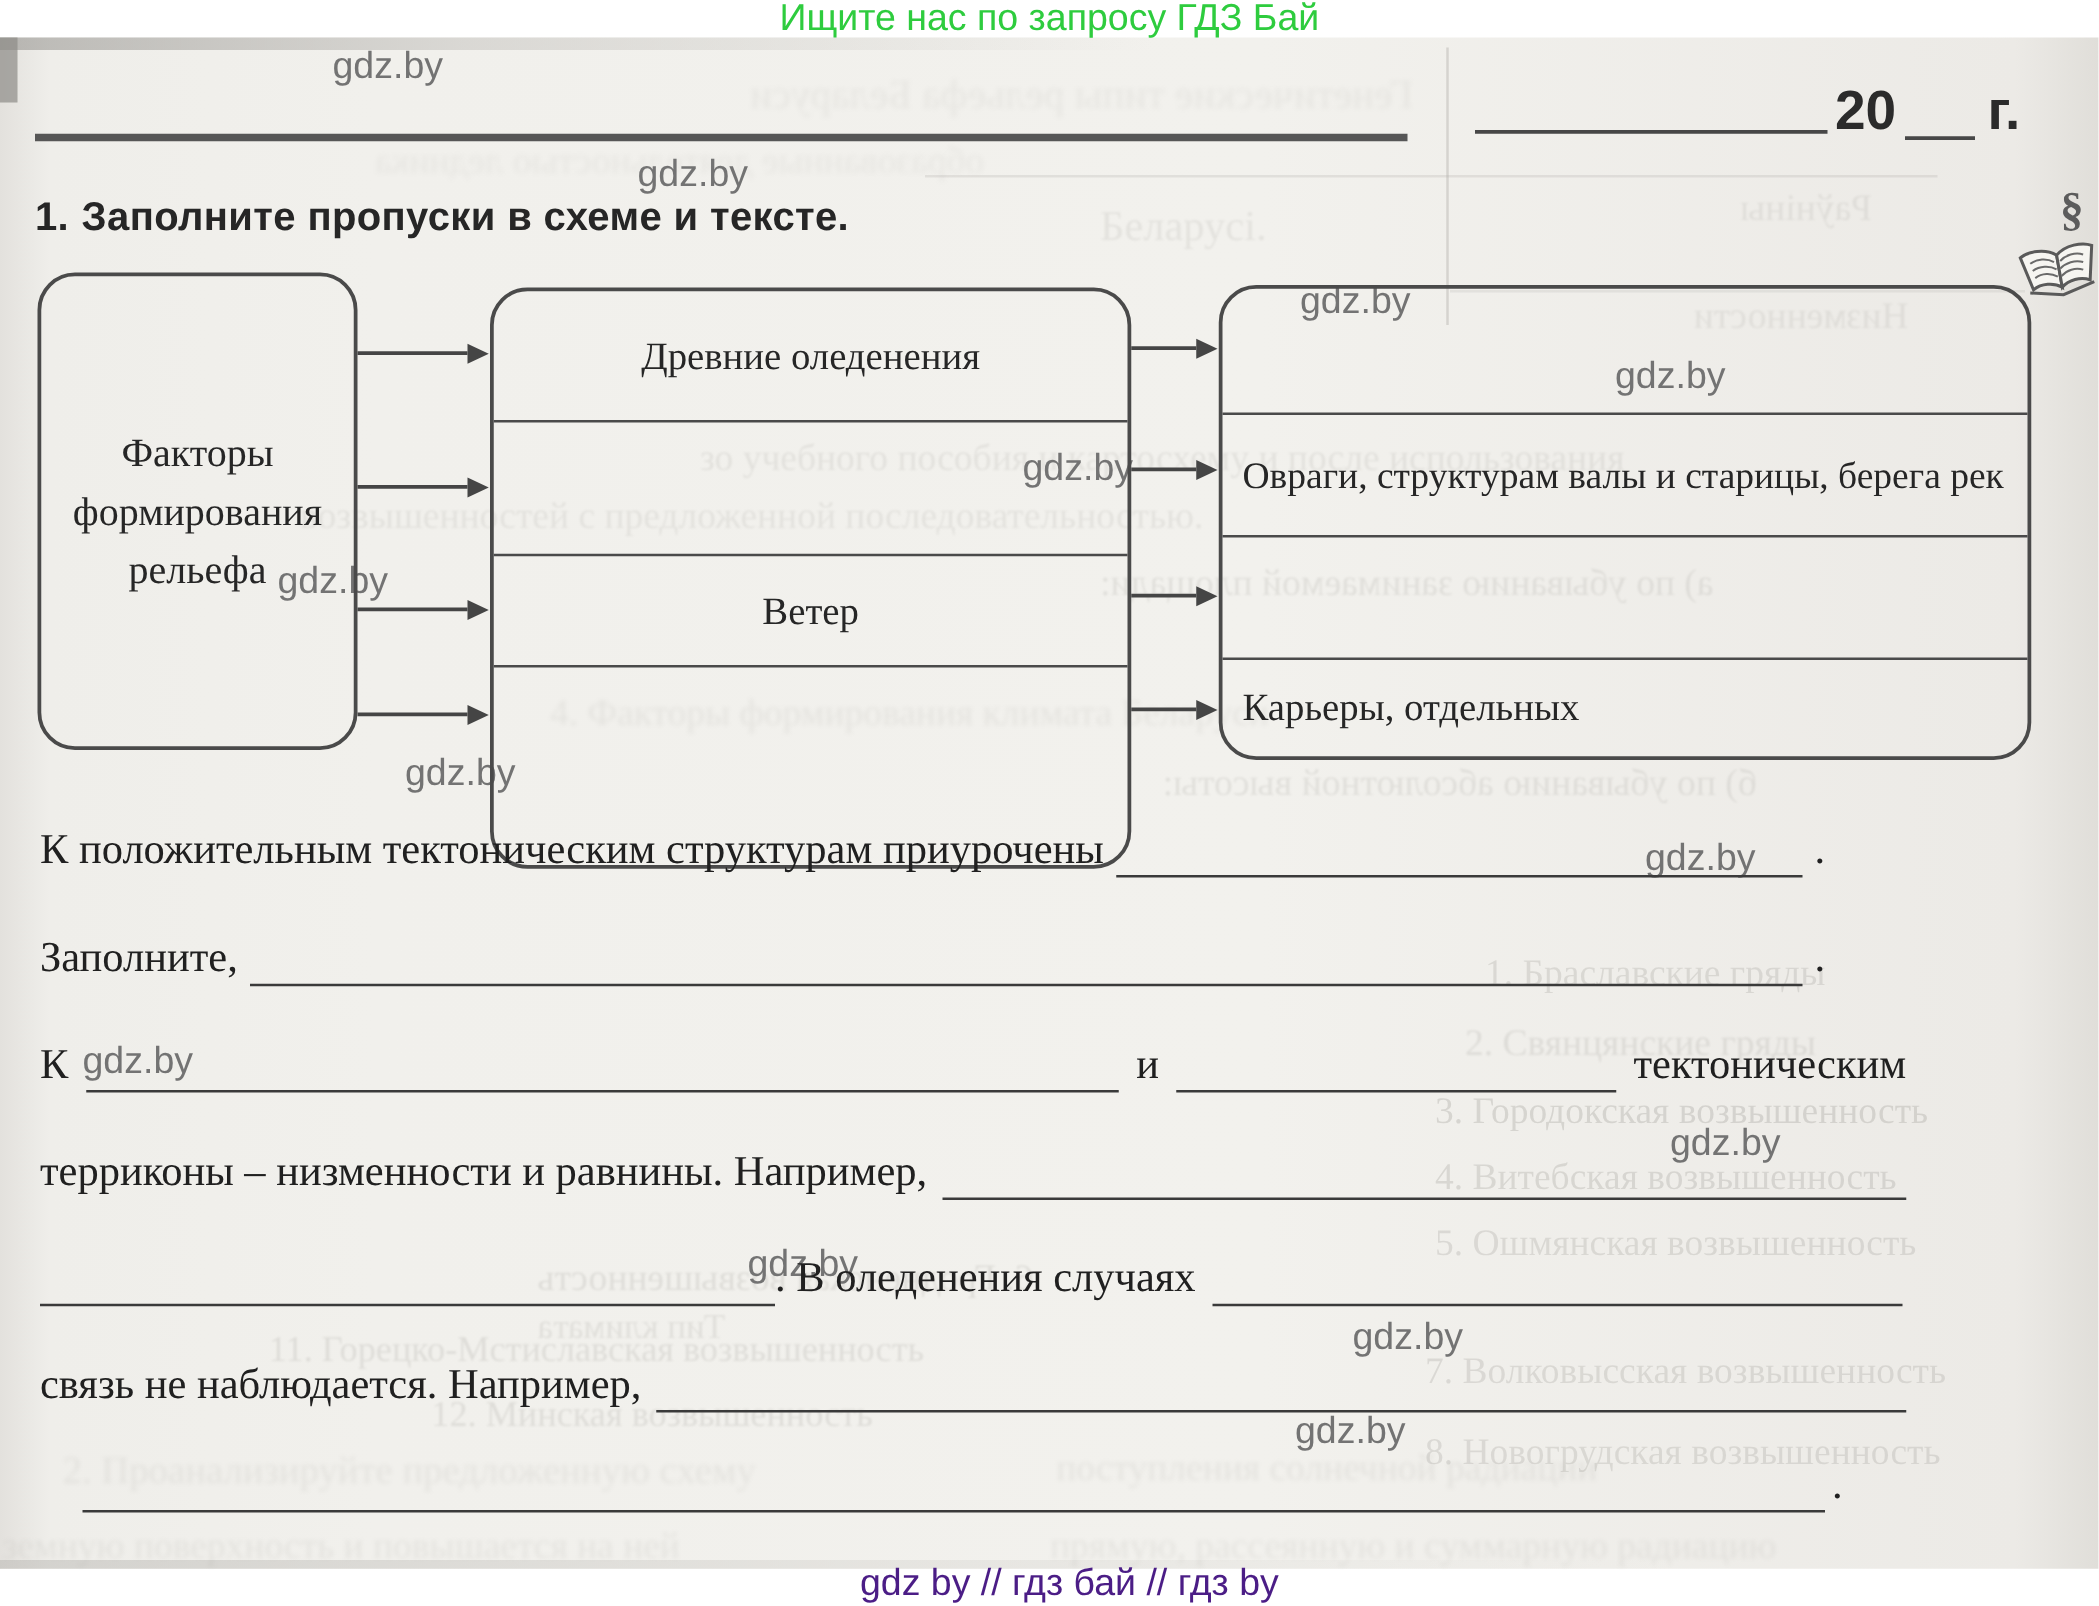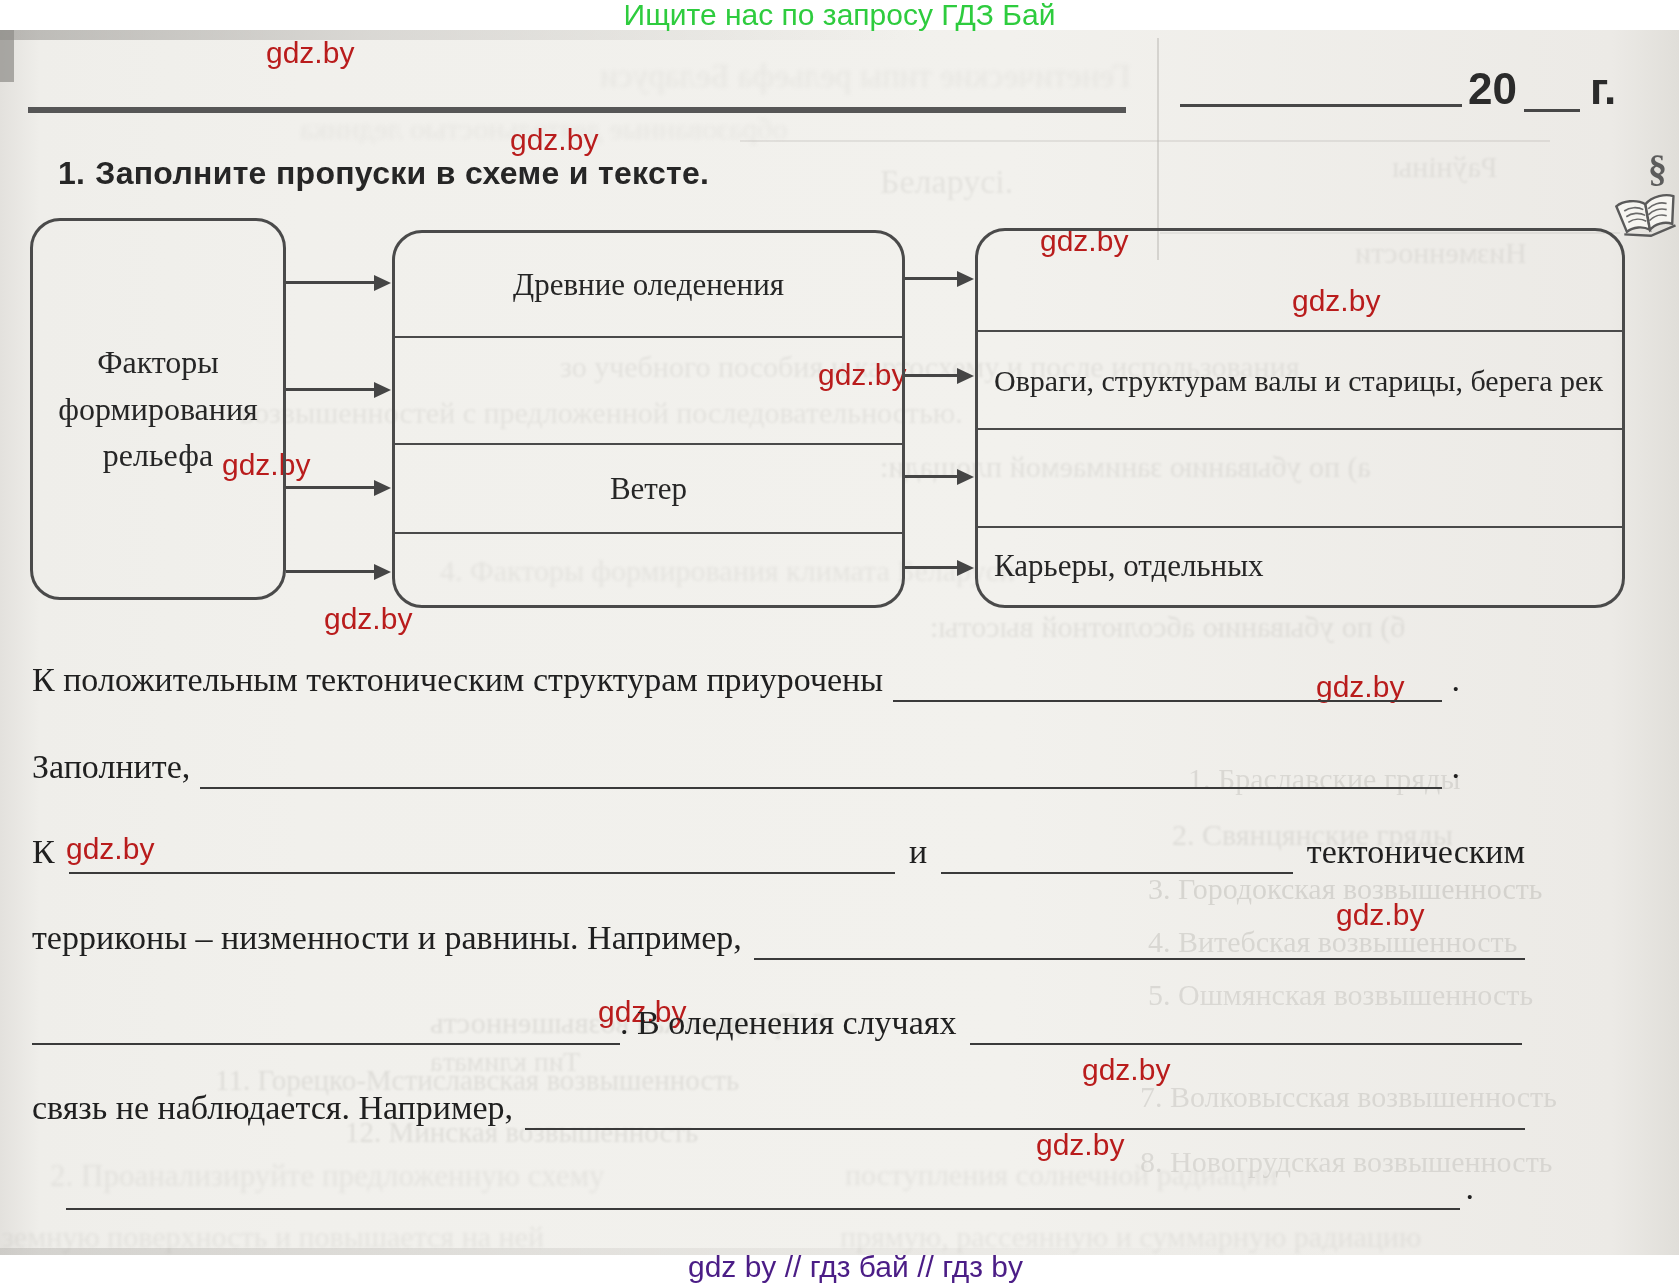--- a/index.html
+++ b/index.html
@@ -21,32 +21,32 @@
   .footer{position:absolute;left:16px;top:1251px;width:100%;text-align:center;
           font-size:30px;line-height:32px;font-weight:500;color:#4b1d86;}
 
   .title{position:absolute;left:28px;top:48px;font-size:45px;font-weight:700;color:#2e2e2e;letter-spacing:1px;}
   .rule-thick{position:absolute;left:28px;top:107px;width:1098px;height:6px;background:#565656;}
   .year-line1{position:absolute;left:1180px;top:104px;width:282px;height:3px;background:#474747;}
   .year-20{position:absolute;left:1468px;top:64px;font-size:44px;font-weight:700;color:#2b2b2b;}
   .year-line2{position:absolute;left:1524px;top:109px;width:56px;height:3px;background:#474747;}
   .year-g{position:absolute;left:1590px;top:64px;font-size:44px;font-weight:700;color:#2b2b2b;}
 
-  .task{position:absolute;left:28px;top:155px;font-size:32px;font-weight:600;color:#262626;letter-spacing:.3px;margin-left:30px;}
+  .task{position:absolute;left:28px;top:155px;font-size:32px;font-weight:600;color:#262626;letter-spacing:.3px;}
   .task .num{font-weight:700;margin-right:10px;}
 
   
   .wm{position:absolute;font-family:"Liberation Sans","DejaVu Sans",sans-serif;
-      font-size:30px;color:#b91c1c;white-space:nowrap;}
+      font-size:30px;color:#737373;white-space:nowrap;}
 
   
   .box{position:absolute;border:3px solid #4a4a4a;border-radius:30px;box-sizing:border-box;background:transparent;}
   .box-left{left:30px;top:218px;width:256px;height:382px;display:flex;align-items:center;justify-content:center;}
   .box-left .lbl{font-size:32px;line-height:1.45;text-align:center;color:#262626;padding:0 14px;}
-  .box-mid{left:392px;top:230px;width:513px;height:378px;display:flex;flex-direction:column;}
+  .box-mid{left:392px;top:230px;width:513px;height:465px;display:flex;flex-direction:column;}
   .box-right{left:975px;top:228px;width:650px;height:380px;display:flex;flex-direction:column;}
   .row{box-sizing:border-box;display:flex;align-items:center;justify-content:center;
        font-size:31px;color:#262626;}
   .row.div{border-top:2.5px solid #4a4a4a;}
   .row.left{justify-content:flex-start;padding-left:16px;text-align:left;line-height:1.3;}
   .m-r1{flex:0 0 103px;} .m-r2{flex:0 0 107px;} .m-r3{flex:0 0 89px;} .m-r4{flex:1;}
   .r-r1{flex:0 0 99px;} .r-r2{flex:0 0 98px;font-size:30px;} .r-r3{flex:0 0 98px;} .r-r4{flex:1;}
 
   
   .arrow{position:absolute;height:3px;background:#454545;}

